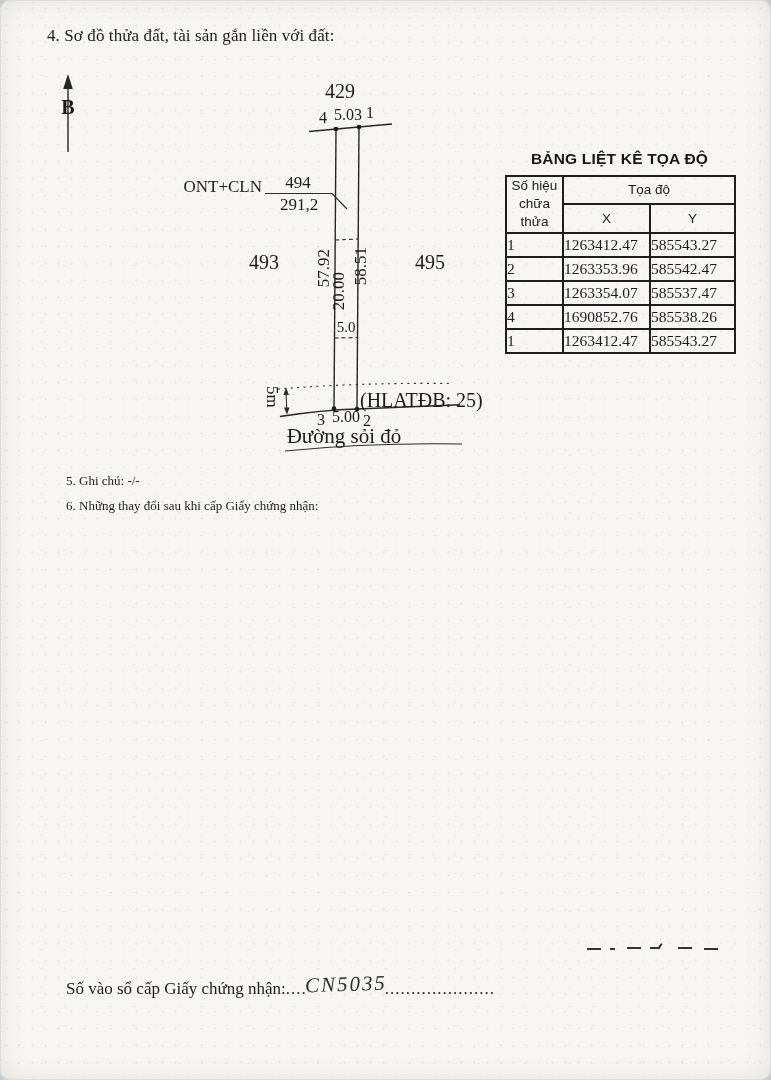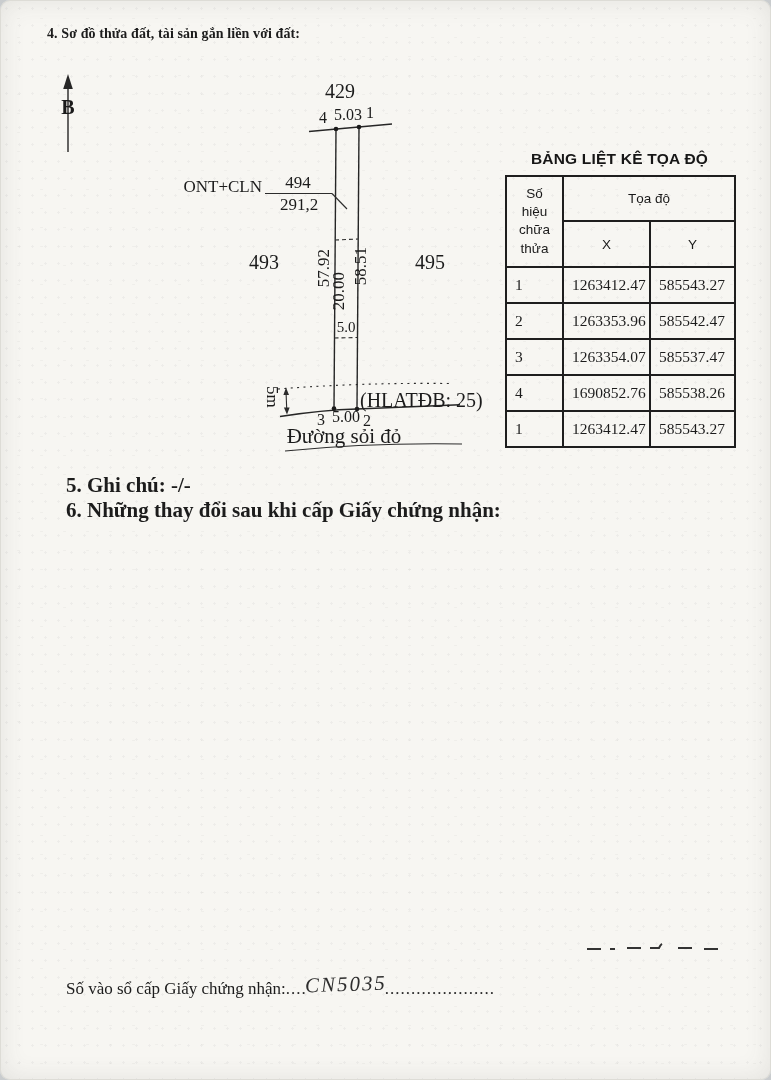--- a/index.html
+++ b/index.html
@@ -8,29 +8,29 @@
     border-radius:10px;overflow:hidden;
     box-shadow:inset 0 0 0 1px #dddcd6, inset 0 0 26px rgba(70,70,70,.12);
     font-family:"Liberation Serif","DejaVu Serif",serif;color:#1c1c1c;
     background-image:
       radial-gradient(rgba(40,40,40,.045) 1px, transparent 1.2px),
       radial-gradient(rgba(40,40,40,.035) 1px, transparent 1.2px);
     background-size:13px 17px, 23px 19px;
     background-position:0 0, 7px 9px;
   }
   .abs{position:absolute;}
-  .sec-title{font-weight:bold;font-size:14px;letter-spacing:.1px;}
-  .sec-sub{font-weight:bold;font-size:21px;}
+  .sec-title{font-weight:normal;font-size:17px;letter-spacing:.1px;}
+  .sec-sub{font-weight:normal;font-size:13px;}
 
   
   .coord-wrap{left:505px;top:150px;width:229px;}
   .coord-title{font-family:"Liberation Sans","DejaVu Sans",sans-serif;font-weight:bold;
     font-size:15.5px;text-align:center;margin:0 0 7px 0;letter-spacing:.2px;color:#161616;}
   table.coord{border-collapse:collapse;width:100%;table-layout:fixed;}
-  table.coord td,table.coord th{border:2px solid #1e1e1e;padding:8px;vertical-align:middle;}
+  table.coord td,table.coord th{border:2px solid #1e1e1e;padding:0;vertical-align:middle;}
   table.coord .hdr{font-family:"Liberation Sans","DejaVu Sans",sans-serif;font-weight:normal;font-size:13.5px;color:#191919;}
   table.coord .vertex-hdr{font-size:13.5px;line-height:1.35;}
   table.coord .num{font-size:15.5px;}
   .coord-c1{width:57px;} .coord-c2{width:87px;} .coord-c3{width:85px;}
   .rh-24{height:24px;} .rh-25{height:25px;}
 
   
   table.changes{left:57px;top:521px;width:666px;height:431px;border-collapse:collapse;table-layout:fixed;position:absolute;}
   table.changes th,table.changes td{border:2px solid #1e1e1e;font-weight:normal;vertical-align:middle;}
   table.changes th{font-size:15px;text-align:center;line-height:1.45;color:#1a1a1a;}

